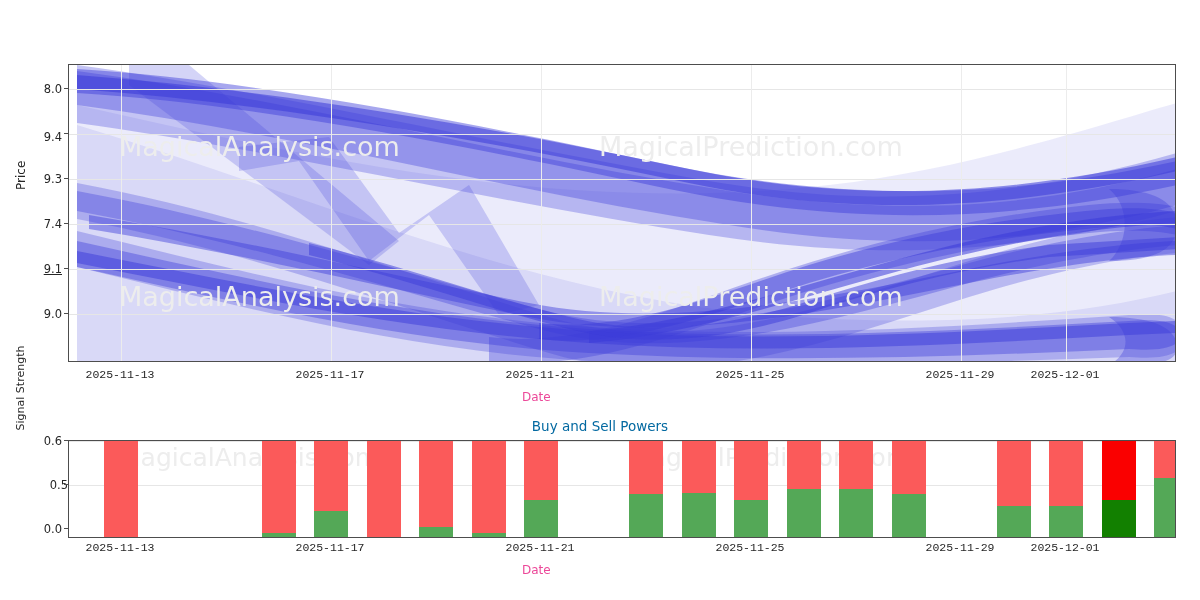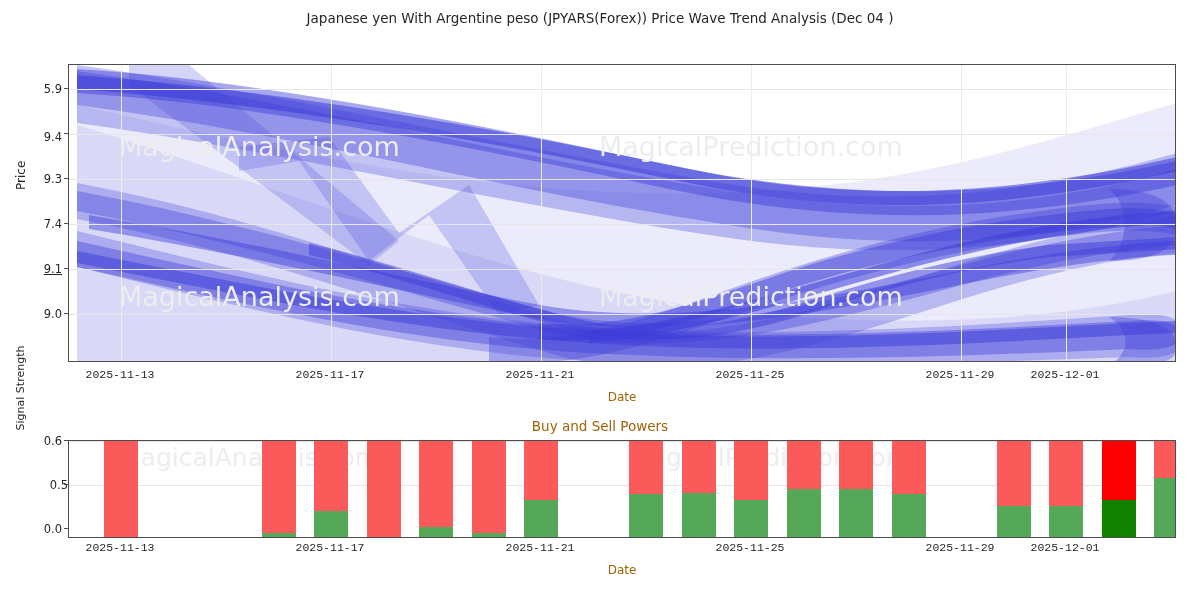--- a/index.html
+++ b/index.html
@@ -13,44 +13,43 @@
   .chart1{position:absolute;left:68px;top:64px;width:1108px;height:298px;border:1px solid #4d4d4d;box-sizing:border-box;background:#fff;overflow:hidden;}
   .gridline{position:absolute;left:0;width:100%;height:1px;background:#e6e6e6;}
   .vgrid{position:absolute;top:0;height:100%;width:1px;background:#ececec;}
 
   .ylabel1{position:absolute;left:14px;top:190px;transform:rotate(-90deg);transform-origin:left top;font-size:12px;color:#262626;}
   .ytick-wrap{position:absolute;left:0;top:0;width:1200px;height:600px;pointer-events:none;}
   .ytk{position:absolute;width:56px;text-align:right;font-size:11.5px;color:#262626;}
   .tickmark{position:absolute;width:4px;height:1px;background:#4d4d4d;}
 
   .xtk{position:absolute;font-size:11.5px;color:#262626;text-align:center;width:110px;font-family:Liberation Mono, monospace;}
-  .xlabel{position:absolute;font-size:12px;color:#a16207;text-align:center;width:200px;}
+  .xlabel{position:absolute;font-size:12px;color:#ec4899;width:200px;}
 
   .wm{position:absolute;font-size:27px;color:#ededed;font-family:"DejaVu Sans",sans-serif;white-space:nowrap;pointer-events:none;}
 
   
   .chart2{position:absolute;left:68px;top:440px;width:1108px;height:98px;border:1px solid #4d4d4d;box-sizing:border-box;background:#fff;overflow:hidden;}
-  .subtitle{position:absolute;left:0;top:418px;width:1200px;text-align:center;font-size:13.5px;color:#a16207;}
+  .subtitle{position:absolute;left:0;top:418px;width:1200px;text-align:center;font-size:13.5px;color:#0369a1;}
   .ylabel2{position:absolute;left:14px;top:443px;transform:rotate(-90deg);transform-origin:left top;font-size:11px;color:#262626;width:110px;text-align:center;}
 
   .bar{position:absolute;bottom:0;}
   .bar .sell{position:absolute;left:0;width:100%;top:0;background:#fb5a5a;}
   .bar .buy{position:absolute;left:0;width:100%;bottom:0;background:#54a857;}
   .bar.strong .sell{background:#fa0000;}
   .bar.strong .buy{background:#128000;}
 
   svg{display:block;}
 </style>
 </head>
 <body>
 
 <div class="root">
 
   <div class="title-block">
-    <div class="title-line">Japanese yen With Argentine peso (JPYARS(Forex)) Price Wave Trend Analysis (Dec 04 )</div>
   </div>
 
   <div class="chart1">
 
     <div class="gridline" style="top:24px;"></div>
     <div class="gridline" style="top:69px;"></div>
     <div class="gridline" style="top:114px;"></div>
     <div class="gridline" style="top:159px;"></div>
     <div class="gridline" style="top:204px;"></div>
     <div class="gridline" style="top:249px;"></div>
@@ -100,21 +99,21 @@
         <path opacity="0.50" d="M8,186 C180,220 340,254 520,266 C700,278 880,268 1060,258 L1108,256 L1108,268 L1060,270 C880,280 700,290 520,278 C340,266 180,232 8,198 Z"></path>
         <path opacity="0.50" d="M240,178 C330,200 420,232 500,252 C580,272 660,262 740,236 C820,210 900,190 980,180 L1108,172 L1108,184 L980,192 C900,202 820,222 740,248 C660,274 580,284 500,264 C420,244 330,212 240,190 Z"></path>
 
         <path opacity="0.35" d="M1040,124 C1090,124 1108,140 1108,160 C1108,182 1090,196 1040,196 C1060,178 1062,142 1040,124 Z"></path>
         <path opacity="0.35" d="M1040,252 C1090,252 1108,266 1108,282 C1108,298 1090,300 1040,300 C1062,288 1062,266 1040,252 Z"></path>
       </g>
     </svg>
   </div>
 
   <div class="ytick-wrap">
-    <div class="ytk" style="left:6px;top:82px;">5.9</div>
+    <div class="ytk" style="left:6px;top:82px;">8.0</div>
     <div class="ytk" style="left:6px;top:130px;">9.4</div>
     <div class="ytk" style="left:6px;top:172px;">9.3</div>
     <div class="ytk" style="left:6px;top:217px;">7.4</div>
     <div class="ytk" style="left:6px;top:262px;text-decoration:underline;">9.1</div>
     <div class="ytk" style="left:6px;top:307px;">9.0</div>
 
     <div class="tickmark" style="left:64px;top:88px;"></div>
     <div class="tickmark" style="left:64px;top:133px;"></div>
     <div class="tickmark" style="left:64px;top:178px;"></div>
     <div class="tickmark" style="left:64px;top:223px;"></div>

